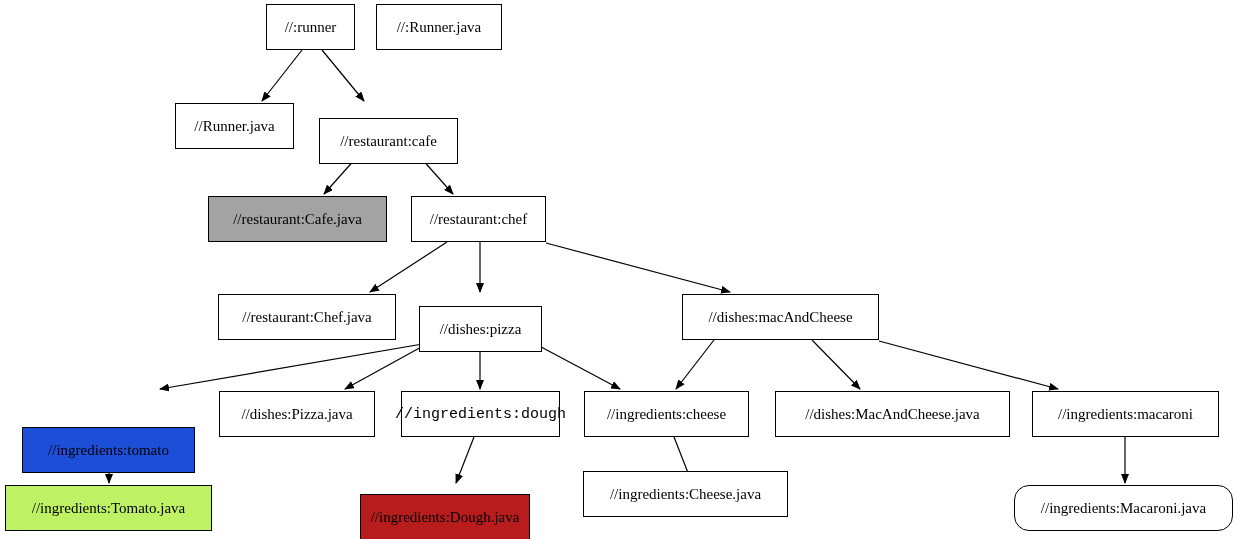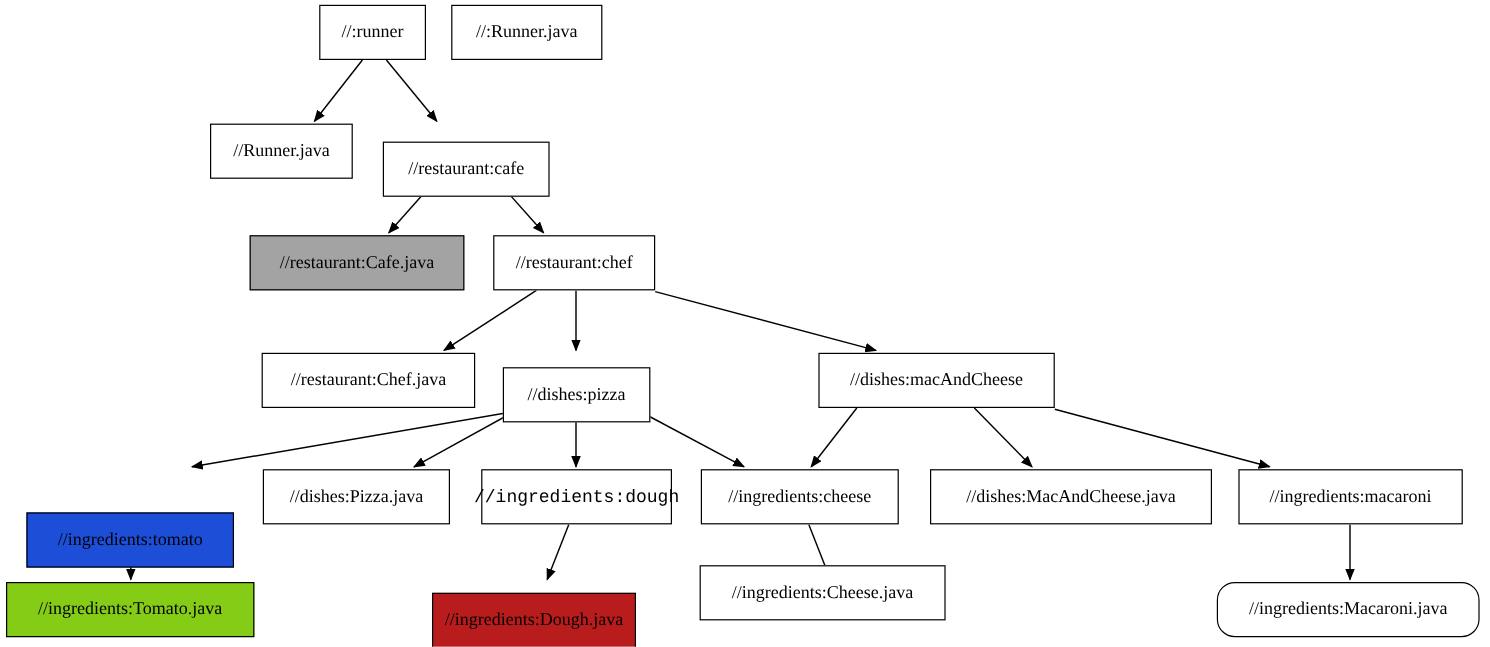--- a/index.html
+++ b/index.html
@@ -123,21 +123,21 @@
       </div>
       <div class="graph-node" style="left: 584px; top: 391px; width: 165px; height: 46px; background: rgb(255, 255, 255); border-color: rgb(0, 0, 0);">
         <span class="node-label">//ingredients:cheese</span>
       </div>
       <div class="graph-node" style="left: 775px; top: 391px; width: 235px; height: 46px; background: rgb(255, 255, 255); border-color: rgb(0, 0, 0);">
         <span class="node-label">//dishes:MacAndCheese.java</span>
       </div>
       <div class="graph-node" style="left: 1032px; top: 391px; width: 187px; height: 46px; background: rgb(255, 255, 255); border-color: rgb(0, 0, 0);">
         <span class="node-label">//ingredients:macaroni</span>
       </div>
-      <div class="graph-node" style="left: 5px; top: 485px; width: 207px; height: 46px; background: #84cc16; border-color: rgb(0, 0, 0);">
+      <div class="graph-node" style="left: 5px; top: 485px; width: 207px; height: 46px; background: #bef264; border-color: rgb(0, 0, 0);">
         <span class="node-label">//ingredients:Tomato.java</span>
       </div>
       <div class="graph-node" style="left: 360px; top: 494px; width: 170px; height: 46px; background: #b91c1c; border-color: rgb(0, 0, 0);">
         <span class="node-label">//ingredients:Dough.java</span>
       </div>
       <div class="graph-node" style="left: 583px; top: 471px; width: 205px; height: 46px; background: rgb(255, 255, 255); border-color: rgb(0, 0, 0);">
         <span class="node-label">//ingredients:Cheese.java</span>
       </div>
       <div class="graph-node" style="left: 1014px; top: 485px; width: 219px; height: 46px; background: rgb(255, 255, 255); border-color: rgb(0, 0, 0); border-radius: 15px;">
         <span class="node-label">//ingredients:Macaroni.java</span>

